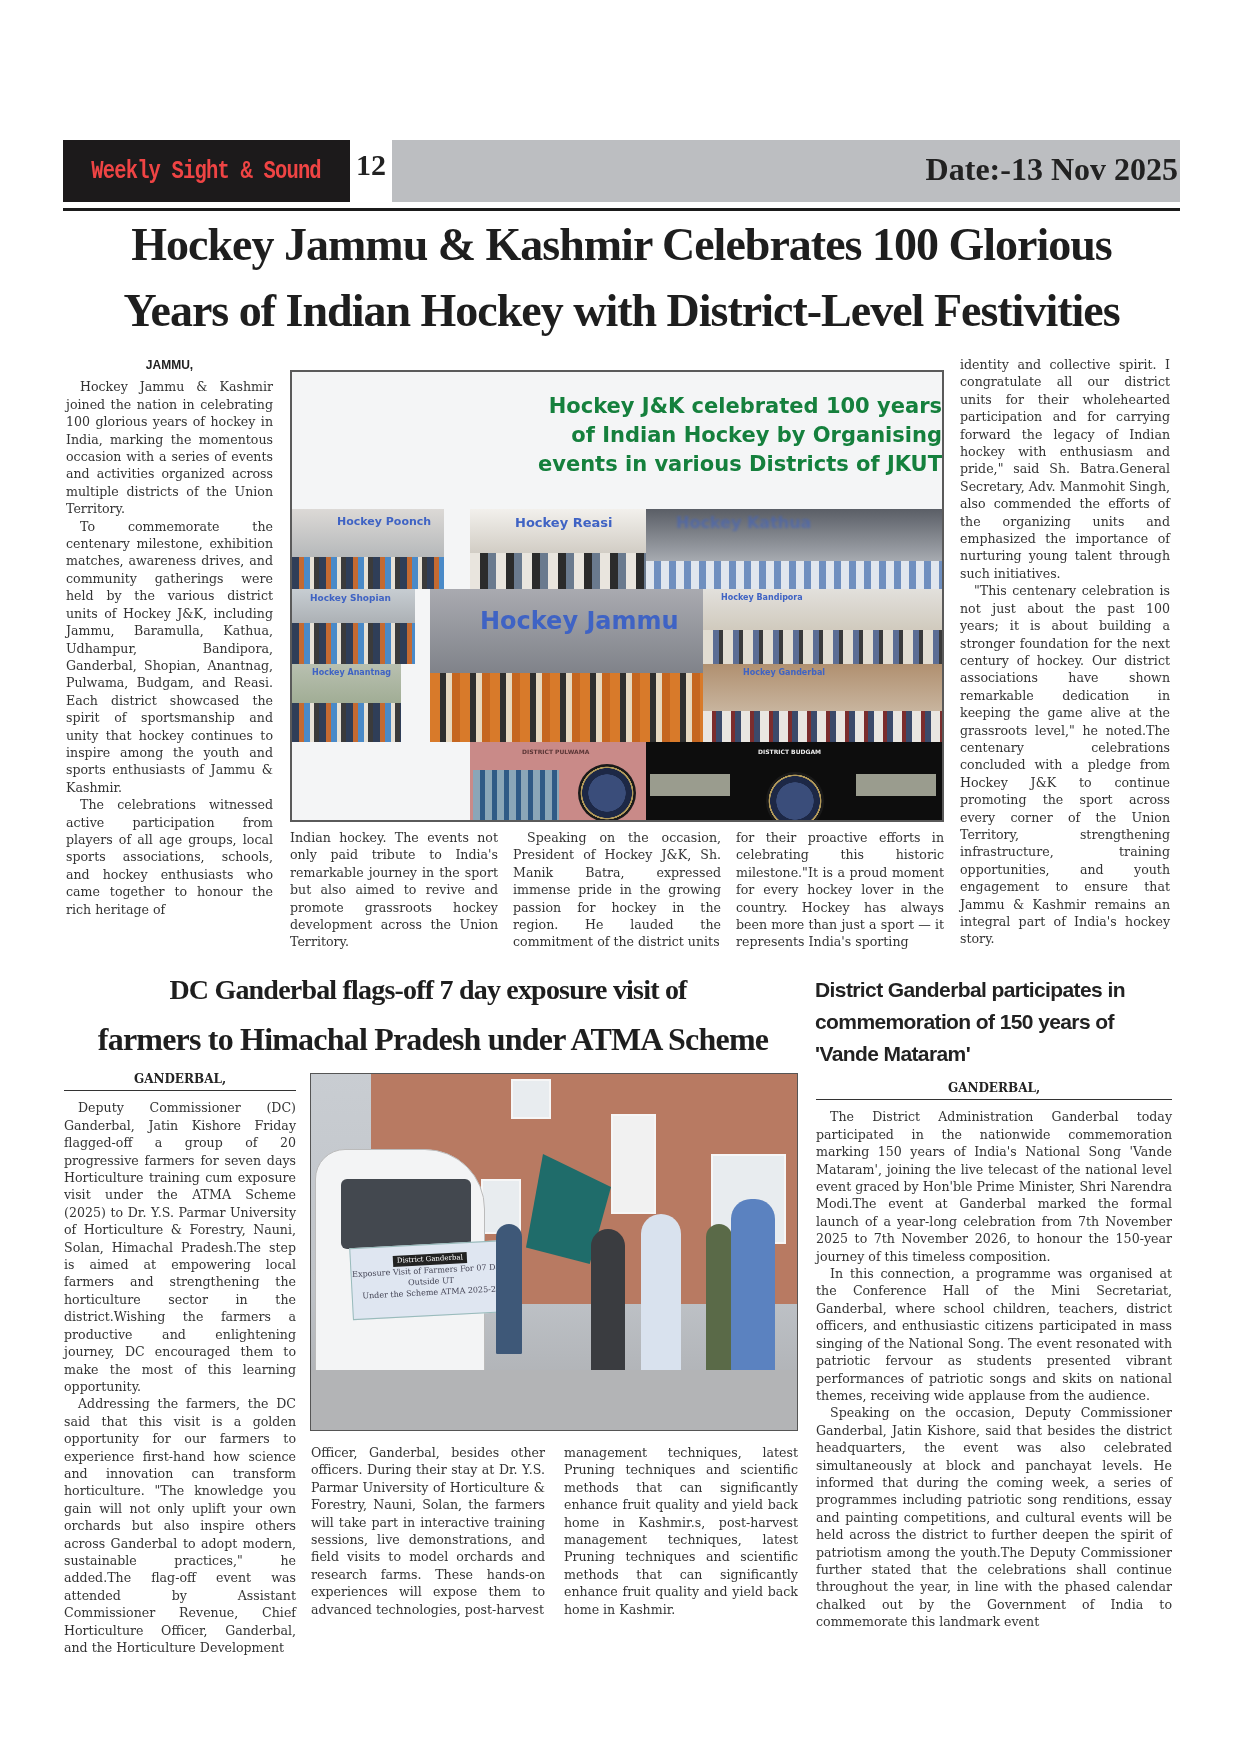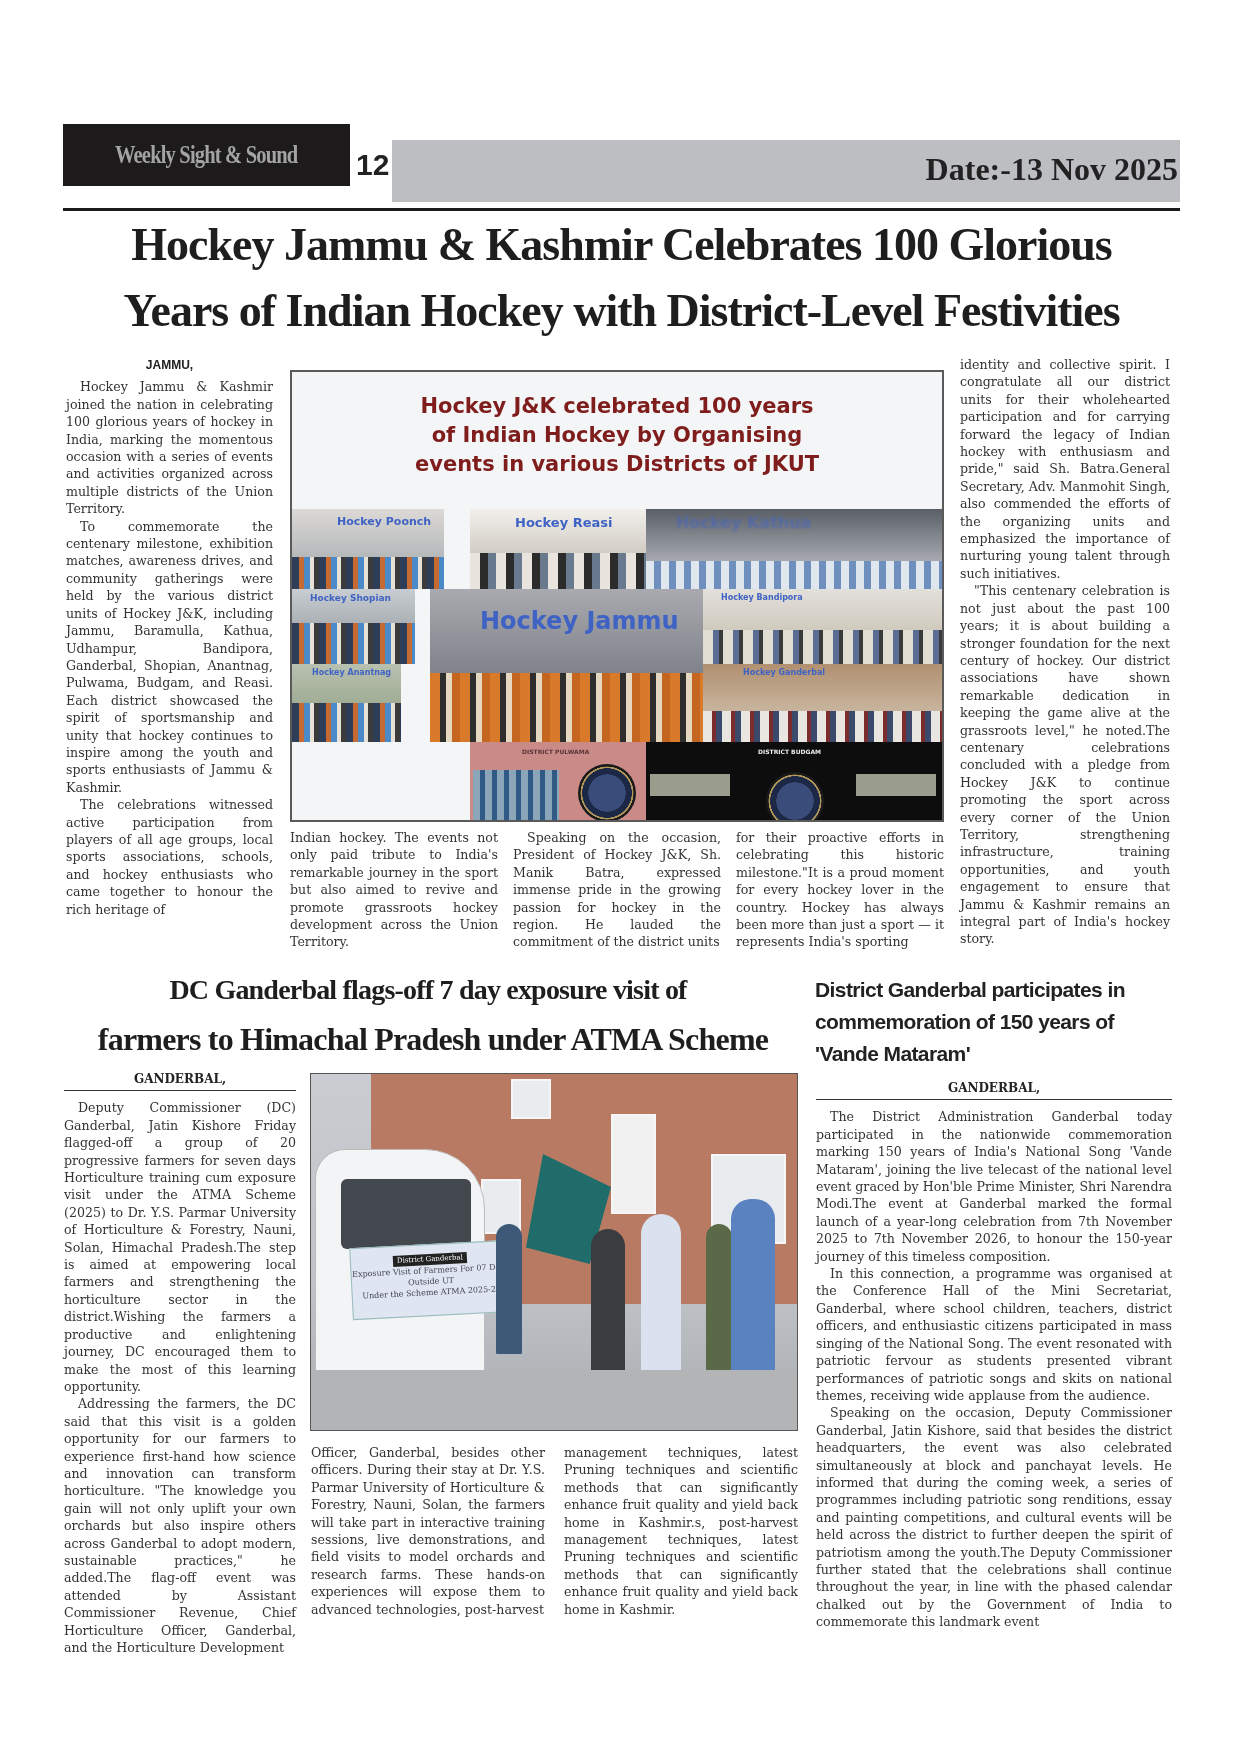--- a/index.html
+++ b/index.html
@@ -1,37 +1,37 @@
 <!DOCTYPE html>
 <html><head>
 <meta charset="utf-8">
 <style>
   *{box-sizing:border-box;margin:0;padding:0}
   html,body{width:1240px;height:1755px;background:#ffffff;overflow:hidden}
   body{position:relative;font-family:"DejaVu Serif","Liberation Serif",serif;color:#2a2a2a}
   .abs{position:absolute}
   
-  .mast{left:63px;top:124px;width:287px;height:62px;background:#1c1a1b;color:#a3a3a3;
-    font-family:Liberation Serif, serif;font-weight:bold;font-size:25px;
+  .mast{left:63px;top:140px;width:287px;height:62px;background:#1c1a1b;color:#ef4444;
+    font-family:Liberation Mono, monospace;font-weight:bold;font-size:25px;
     display:flex;align-items:center;justify-content:center;letter-spacing:-1px;transform-origin:left}
   .mast span{display:inline-block;transform:scaleX(0.82)}
-  .pagenum{left:356px;top:148px;font-family:Liberation Sans, sans-serif;font-weight:bold;font-size:30px;color:#222}
+  .pagenum{left:356px;top:148px;font-family:Liberation Serif, serif;font-weight:bold;font-size:30px;color:#222}
   .greybar{left:392px;top:140px;width:788px;height:62px;background:#bcbec1}
   .date{right:62px;top:151px;font-family:"Liberation Serif",serif;font-weight:bold;font-size:32px;color:#222}
   .rule{left:63px;top:208px;width:1117px;height:3px;background:#1b1b1b}
   .h1{left:63px;width:1117px;text-align:center;font-family:"Liberation Serif",serif;font-weight:bold;
     font-size:46px;color:#1e1e1e;letter-spacing:-1px;line-height:1}
   
   .col{font-family:"DejaVu Serif",serif;font-size:12.6px;line-height:17.4px;color:#333;text-align:justify;hyphens:manual}
   .col p{text-indent:14px}
   .dateline{font-family:"Liberation Sans",sans-serif;font-weight:bold;font-size:12px;text-align:center;color:#222;margin-bottom:4px}
   
   .collage{left:290px;top:370px;width:654px;height:452px;border:2px solid #5a5a5a;background:#f4f5f6;overflow:hidden}
-  .collage-title{position:absolute;left:0;top:20px;width:100%;text-align:center;font-family:"DejaVu Sans",sans-serif;
-    font-weight:bold;font-size:21px;line-height:29px;color:#7f1d1d}
+  .collage-title{position:absolute;left:0;top:20px;width:100%;text-align:right;font-family:"DejaVu Sans",sans-serif;
+    font-weight:bold;font-size:21px;line-height:29px;color:#15803d}
   .tile{position:absolute;overflow:hidden}
   .tile .lbl{position:absolute;font-family:"DejaVu Sans",sans-serif;font-weight:bold;color:#3f63c4;white-space:nowrap}
   .crowd{position:absolute;left:0;right:0;bottom:0;height:40%;
     background:repeating-linear-gradient(90deg,#2f3e58 0 7px,#c46a32 7px 12px,#4a8ac8 12px 18px,#e8e2d6 18px 22px,#3b3b3b 22px 27px)}
   .seal{position:absolute;border-radius:50%;background:radial-gradient(circle,#3a4d7a 0 45%,#1d2846 46% 60%,#b39a5a 61% 64%,#1a1a1a 65%)}
   
   .h2{font-family:"Liberation Serif",serif;font-weight:bold;color:#1e1e1e;letter-spacing:-0.8px;line-height:1}
   .h3{font-family:"Liberation Sans",sans-serif;font-weight:bold;color:#222;letter-spacing:-0.6px}
   .gline{font-family:"DejaVu Serif",serif;font-weight:bold;font-size:12px;text-align:center;color:#222;
     border-bottom:1.5px solid #333;padding-bottom:2px;margin-bottom:8px}

